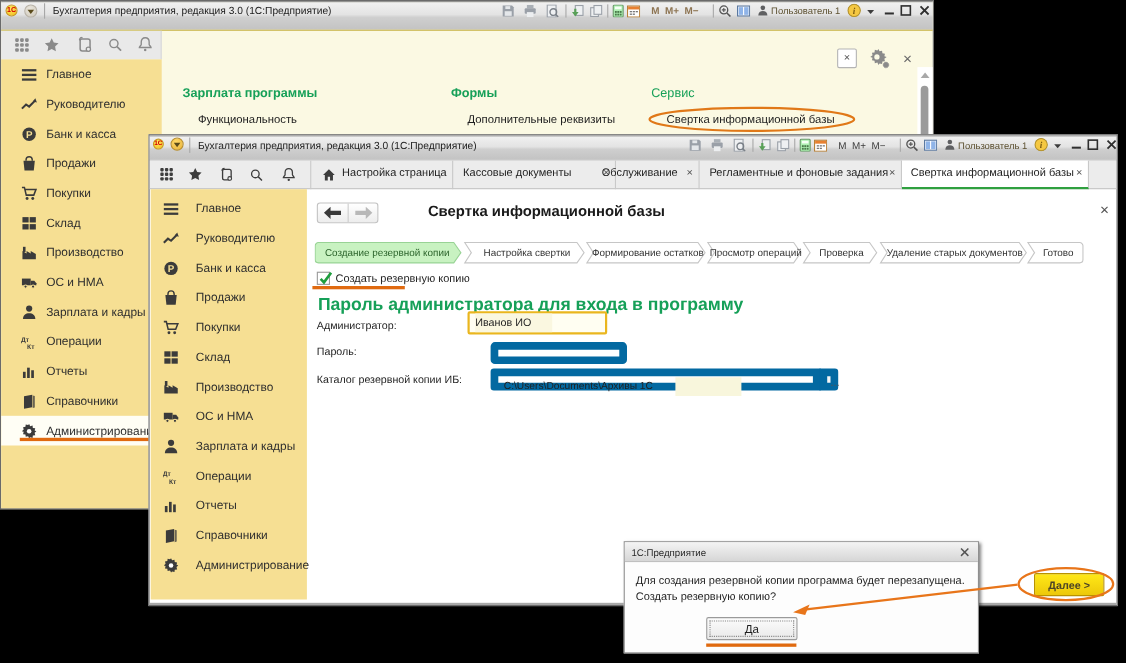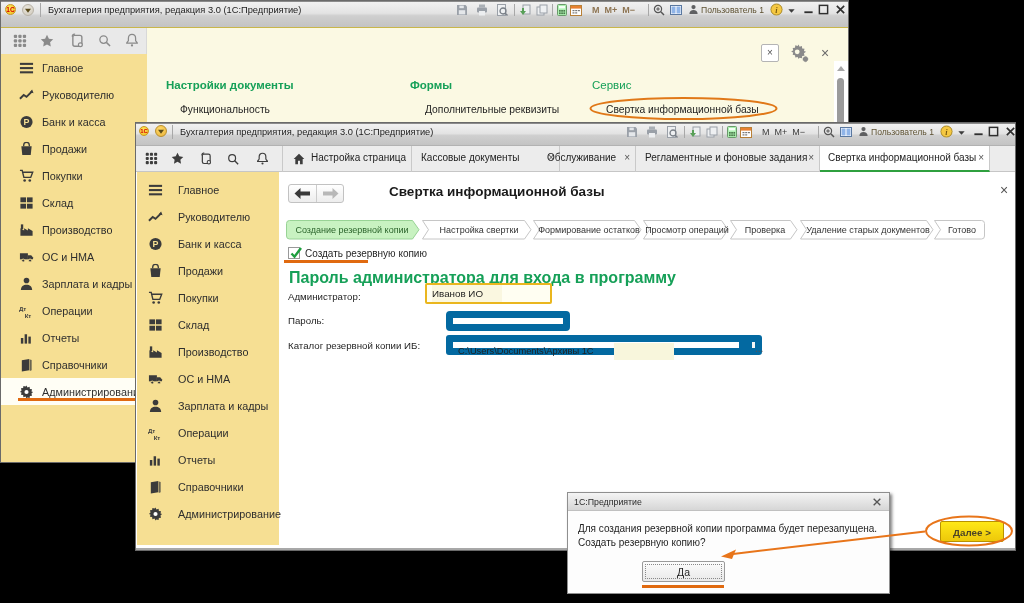--- a/index.html
+++ b/index.html
@@ -390,21 +390,21 @@
           <circle cx="8.2" cy="8.8" r="2.4" fill="#fbfae6"></circle>
           <path d="M17 12l.8 1.7 1.9-.4.3 1.9 1.9.3-.5 1.9 1.7 1.2-1.7 1.2" fill="none"></path>
           <path d="M17.5 12.5l.7 1.5 1.7-.4.2 1.7 1.7.2-.4 1.7 1.5.7-1.5.7.4 1.7-1.7.2-.2 1.7-1.7-.4-.7 1.5-.7-1.5-1.7.4-.2-1.7-1.7-.2.4-1.7-1.5-.7 1.5-.7-.4-1.7 1.7-.2.2-1.7 1.7.4z" fill="#8a8a8a" transform="scale(0.62) translate(9,8)"></path>
         </svg>
   </div>
   <div class="abs" style="left:820px;top:44px;font-size:14px;color:#6a6a6a;">×</div>
   <div class="abs" style="left:833px;top:60px;width:14px;height:402px;background:#ffffff;">
     <div class="abs" style="left:3px;top:5px;width:0;height:0;border-left:4px solid transparent;border-right:4px solid transparent;border-bottom:5px solid #a8a8a8;"></div>
     <div class="abs" style="left:3px;top:17px;width:7px;height:385px;background:#9b9b9b;border-radius:4px 4px 0 0;"></div>
   </div>
-  <div class="abs" style="left:165px;top:78px;font-size:11.5px;color:#16a058;font-weight:bold;">Настройки документы</div>
+  <div class="abs" style="left:165px;top:78px;font-size:11.5px;color:#16a058;font-weight:bold;">Зарплата программы</div>
   <div class="abs" style="left:409px;top:78px;font-size:11.5px;color:#16a058;font-weight:bold;">Формы</div>
   <div class="abs" style="left:591px;top:78px;font-size:11.5px;color:#16a058;font-weight:normal;">Сервис</div>
   <div class="abs" style="left:179px;top:103px;font-size:10.3px;color:#1e1e1e;">Функциональность</div>
   <div class="abs" style="left:424px;top:103px;font-size:10.3px;color:#1e1e1e;">Дополнительные реквизиты</div>
   <div class="abs" style="left:605px;top:103px;font-size:10.3px;color:#1e1e1e;">Свертка информационной базы</div>
 </div>
 
 <div class="win" id="w2" style="left:135px;top:122px;width:881px;height:429px;background:#ffffff;">
 
   <div class="titlebar" style="height:23px;border-bottom:1px solid #b2b2b2;">

